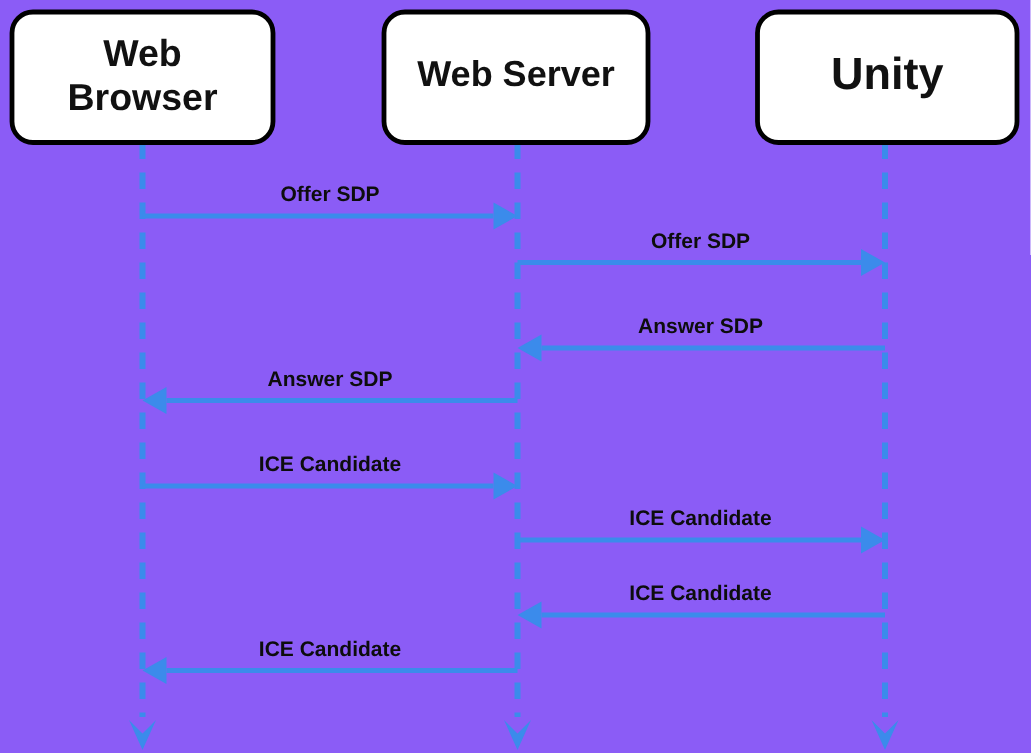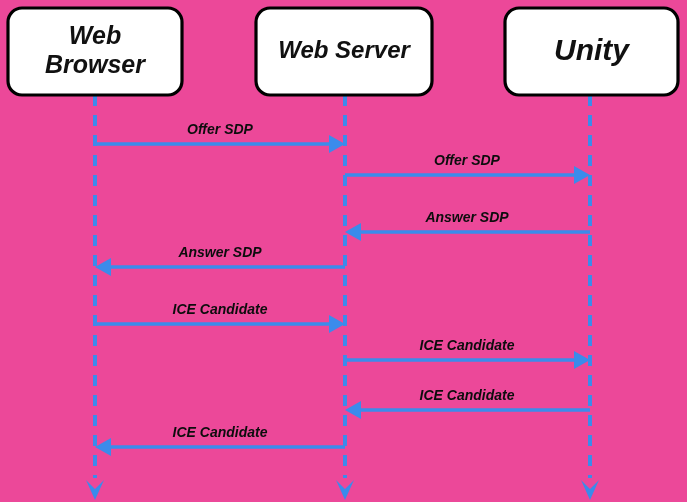--- a/index.html
+++ b/index.html
@@ -7,23 +7,22 @@
     padding: 0;
     background: #ffffff;
   }
   body {
     font-family: "Liberation Sans", sans-serif;
   }
   #diagram-root {
     position: relative;
     width: 687px;
     height: 502px;
-    background: #ec4899;
+    background: #8b5cf6;
     overflow: hidden;
-    font-style: italic;
   }
   #seq-svg {
     position: absolute;
     left: 0;
     top: 0;
     display: block;
   }
   .actor-box {
     fill: #ffffff;
     stroke: #000000;

